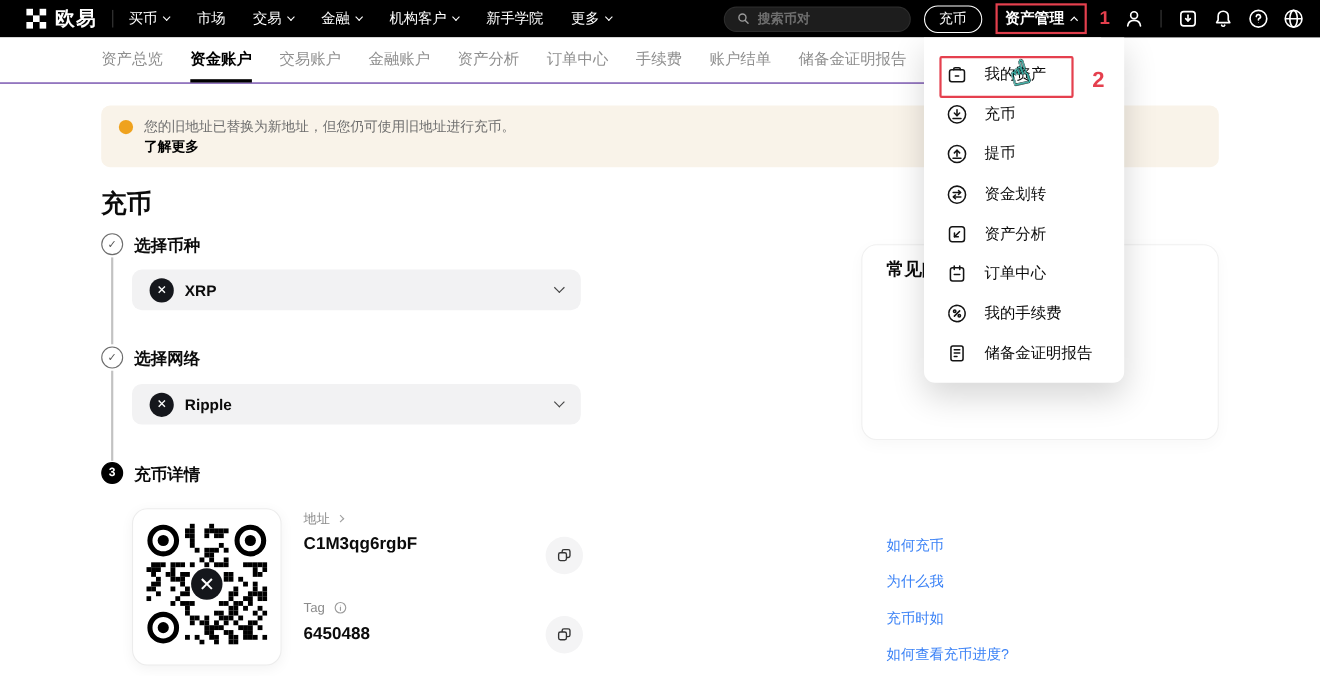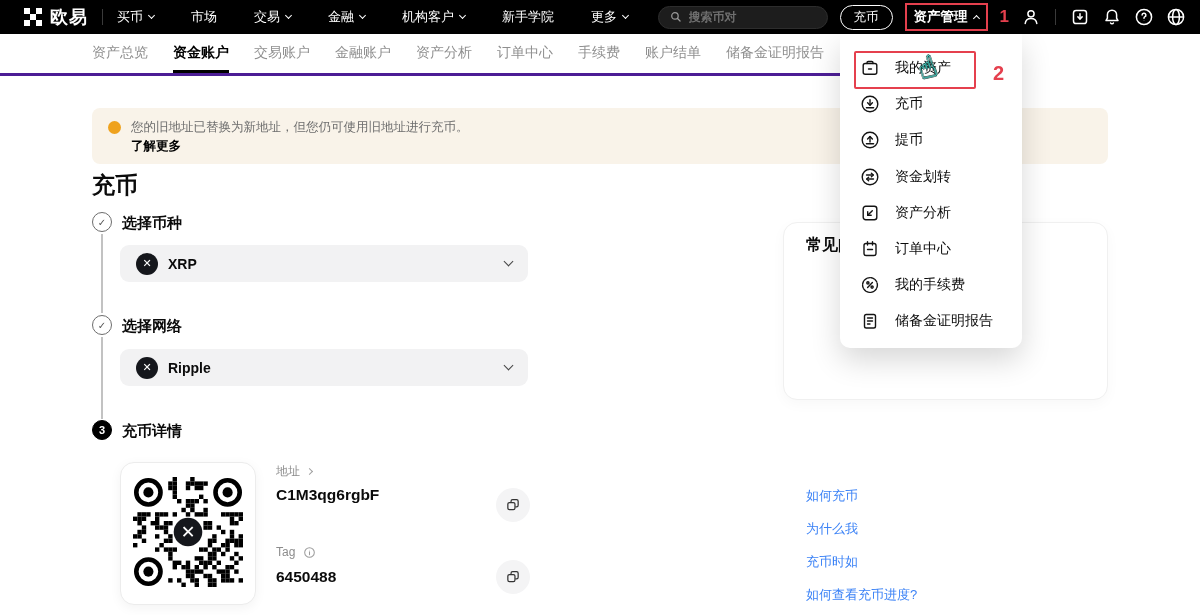--- a/index.html
+++ b/index.html
@@ -9,46 +9,46 @@
 
   
   .navbar { position:absolute; left:0; top:0; width:1200px; height:34px; background:#000;
             display:flex; align-items:center; color:#fff; }
   .logo-wrap { display:flex; align-items:center; gap:8px; margin-left:24px; }
   .okx-glyph { display:grid; grid-template-columns:repeat(3,6px); grid-template-rows:repeat(3,6px); }
   .okx-glyph i { background:transparent; }
   .okx-glyph i.f { background:#fff; }
   .logo-text { font-size:18px; font-weight:700; letter-spacing:1px; }
   .nav-divider { width:1px; height:16px; background:#3a3a3a; margin:0 14px; }
-  .nav-links { display:flex; align-items:center; gap:37px; font-size:13px; }
+  .nav-links { display:flex; align-items:center; gap:25px; font-size:13px; }
   .nav-link { cursor:pointer; white-space:nowrap; display:flex; align-items:center; }
   .chev { display:inline-block; width:5px; height:5px; border-right:1.4px solid currentColor;
           border-bottom:1.4px solid currentColor; transform:rotate(45deg); margin-left:6px; position:relative; top:-2px;}
   .chev.up { transform:rotate(-135deg); top:1px; }
   .nav-right { display:flex; align-items:center; margin-left:auto; margin-right:14px; gap:12px; }
   .search-box { width:170px; height:23px; background:#1d1d1d; border:1px solid #2d2d2d; border-radius:12px;
                 display:flex; align-items:center; gap:6px; padding:0 10px; }
   .search-box input { background:transparent; border:none; outline:none; color:#ddd; font-size:12px; width:120px;
                       font-family:inherit;font-weight:bold; }
   .search-box input::placeholder { color:#6f6f6f; }
   .pill-btn { border:1px solid #fff; border-radius:13px; padding:3px 13px; font-size:12.5px; cursor:pointer; white-space:nowrap;}
   .assets-btn { border:2px solid #e5404e; padding:3px 7px; display:flex; align-items:center; font-size:13.5px;
                 font-weight:700; cursor:pointer; white-space:nowrap; }
   .ann-num { color:#e5404e; font-size:17px; font-weight:700; }
   .nav-ic { width:20px; height:20px; cursor:pointer; }
 
   
   .subnav { position:absolute; left:0; top:34px; width:1001px; height:42px; background:#fff;
-            border-bottom:3px solid #4c1d95; display:flex; align-items:stretch; gap:25px; padding-left:92px; }
+            border-bottom:1px solid #4c1d95; display:flex; align-items:stretch; gap:25px; padding-left:92px; }
   .subnav-item { font-size:14px; color:#8f8f8f; display:flex; align-items:center; cursor:pointer;
                  border-bottom:3px solid transparent; padding-top:2px; white-space:nowrap; }
   .subnav-item.active { color:#000; font-weight:700; border-bottom-color:#000; }
 
   
-  .banner { position:absolute; left:92px; top:108px; width:1016px; height:56px; background:#f9f3e9;
+  .banner { position:absolute; left:92px; top:96px; width:1016px; height:56px; background:#f9f3e9;
             border-radius:8px; padding:11px 16px; }
   .banner-row { display:flex; align-items:center; gap:10px; }
   .banner-dot { width:13px; height:13px; border-radius:50%; background:#efa21e; flex:0 0 auto; }
   .banner-text { font-size:12.5px; color:#6e6e6e; }
   .banner-link { margin-left:23px; font-size:12.5px; font-weight:700; color:#000; cursor:pointer; display:inline-block; }
 
   
   .page-title { position:absolute; left:92px; top:170px; font-size:23px; font-weight:700; color:#0b0b0b; }
   .step-circle { position:absolute; width:20px; height:20px; border-radius:50%; border:1.6px solid #6d6d6d;
                  display:flex; align-items:center; justify-content:center; background:#fff; }

